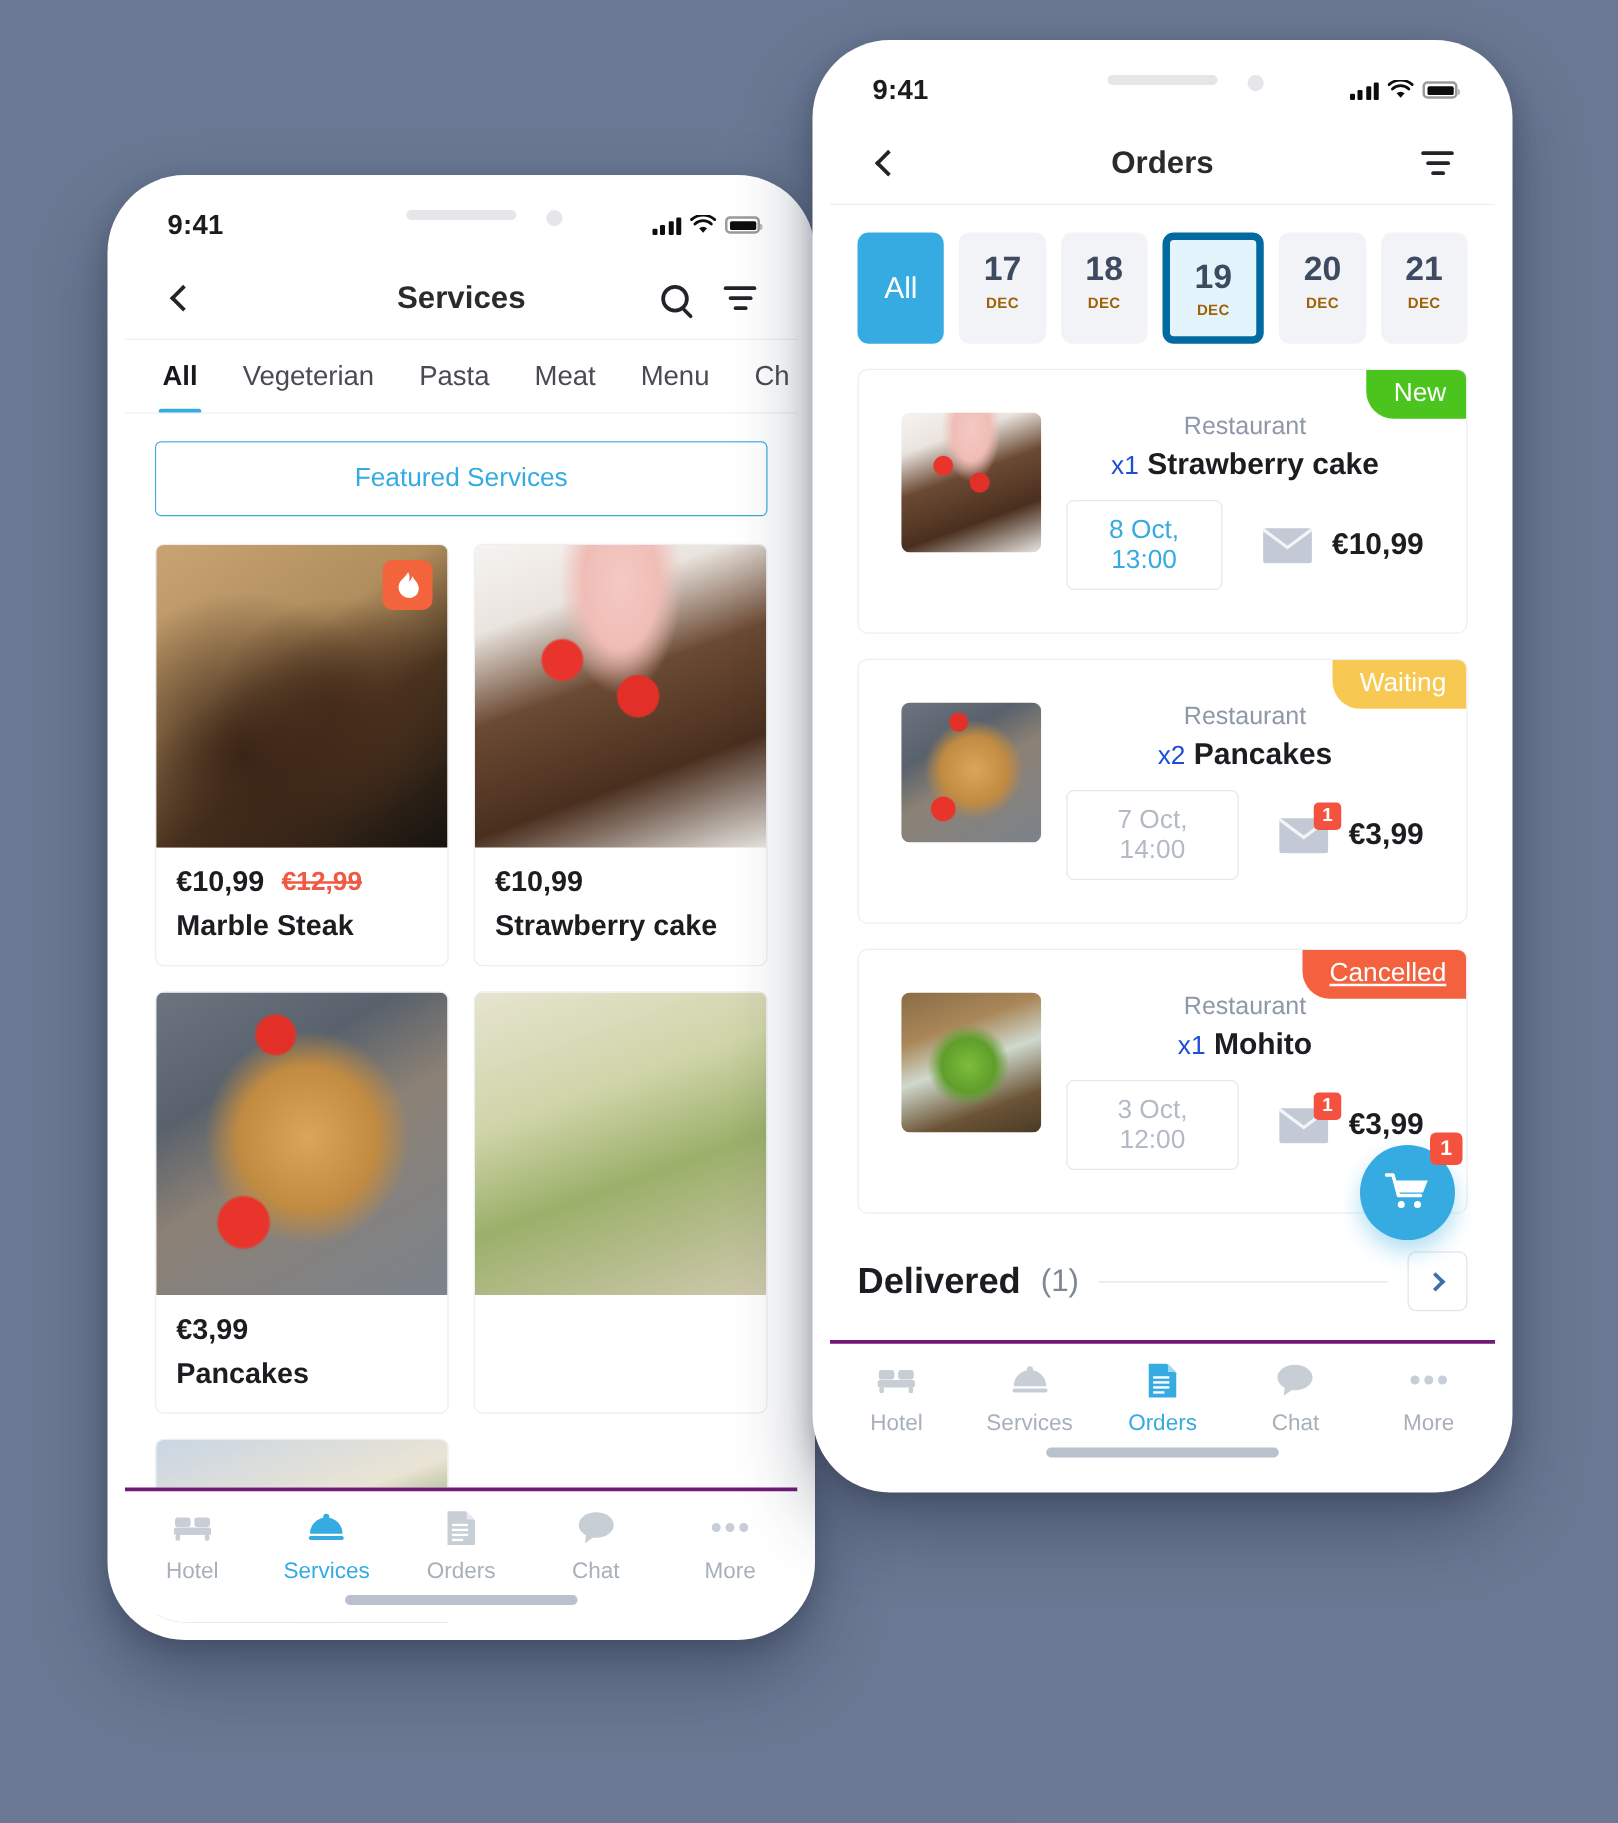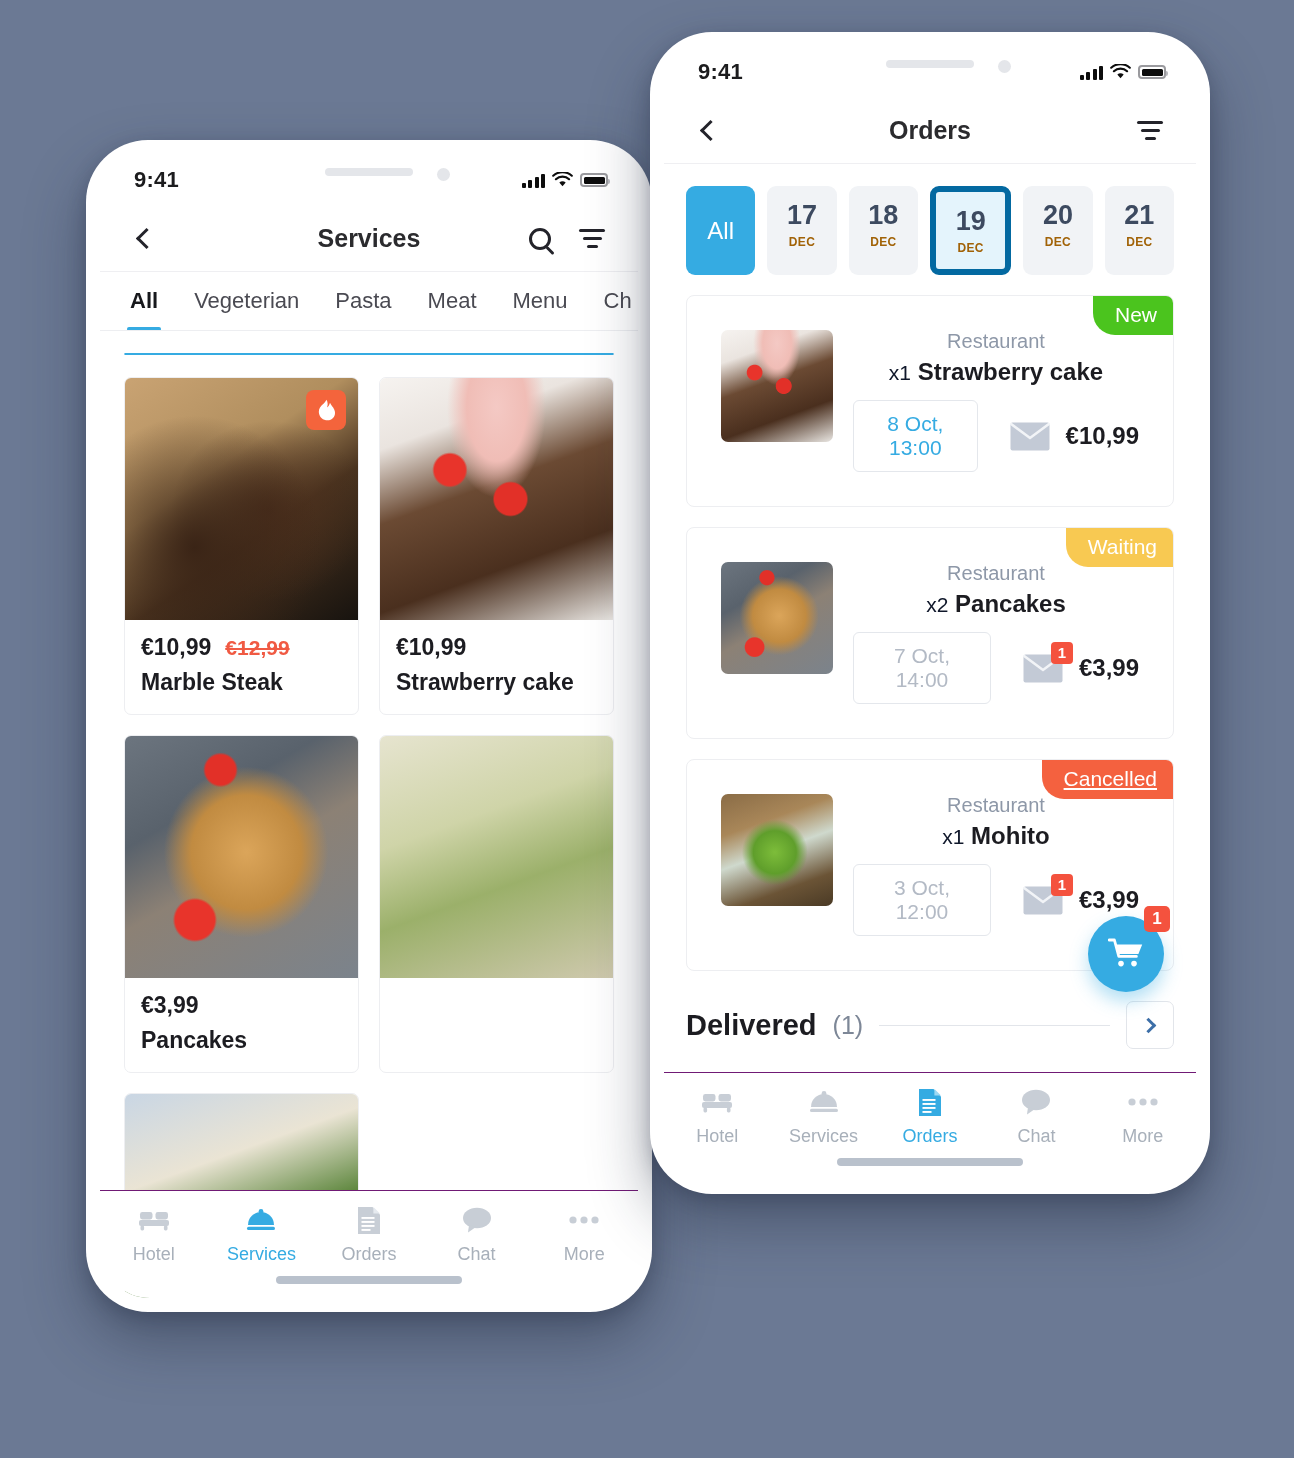--- a/index.html
+++ b/index.html
@@ -127,21 +127,21 @@
   .img-pancake { background:
       radial-gradient(circle at 30% 76%, #e8342b 0%, #e8342b 8%, rgba(232,52,43,0) 9%),
       radial-gradient(circle at 41% 14%, #e23028 0%, #e23028 6%, rgba(226,48,40,0) 7%),
       radial-gradient(ellipse at 52% 48%, #dba55a 0%, #c18b41 32%, rgba(193,139,65,0) 48%),
       linear-gradient(150deg,#6c757f 0%,#59626c 30%,#8c8175 52%,#7b838c 100%); }
   .img-salad1 { background: linear-gradient(160deg,#e6e4cf 0%,#cfd4a8 35%,#9bb06a 60%,#cfc9ae 100%); }
   .img-salad2 { background: linear-gradient(160deg,#c9d6e4 0%,#eae4d4 30%,#4f7d2e 58%,#b9c7d6 100%); }
 
   
   .tabbar { position: absolute; left: 0; right: 0; bottom: 0; height: 108px;
-            background:#fff; border-top: 1px solid #701a75;
+            background:#fff; border-top: 3px solid #701a75;
             display:flex; align-items: flex-start; padding-top: 14px; }
   .tab-item { flex:1; display:flex; flex-direction: column; align-items:center; gap: 9px;
               cursor: pointer; }
   .tab-label { font-size: 18px; color: #A8B0BA; }
   .tab-item.active .tab-label { color: #35ABE2; }
   .home-ind { position:absolute; left:50%; transform: translateX(-50%); bottom: 14px;
               width: 186px; height: 8px; border-radius: 5px; background:#B9C1CC; }
   .tico { width: 30px; height: 30px; display:flex; align-items:center; justify-content:center; }
 
   
@@ -158,21 +158,21 @@
   .orders { padding: 0 22px; }
   .ocard { position: relative; background:#fff; border:1px solid #EDEEF1; border-radius: 8px;
            margin-bottom: 20px; padding: 34px; display:flex; gap: 20px; overflow: hidden;
            cursor: pointer; text-align: center; }
   .othumb { width: 112px; height: 112px; border-radius: 7px; flex: none; background-size:cover;
             background-position:center; }
   .ocontent { flex: 1; min-width: 0; }
   .oshop { font-size: 20px; color: #8E98A8; }
   .oname { font-size: 24px; color: #1C1C21; margin-top: 5px; }
   .oname b { font-weight: bold; }
-  .oname .qty { font-size: 21px; font-weight: normal; color:#0f172a }
+  .oname .qty { font-size: 21px; font-weight: normal; color:#1d4ed8 }
   .orow { display:flex; align-items:center; margin-top: 14px; gap: 16px; }
   .otime { border:1px solid #E4E7EC; border-radius: 6px; padding: 11px 18px;
            font-size: 21px; color: #B3BAC5; }
   .otime.blue { color:#35ABE2; }
   .ospacer { flex: 1 }
   .oprice { font-size: 24px; font-weight: bold; color:#1C1C21; }
   .mail { position: relative; width: 40px; height: 29px; flex:none; }
   .mail-badge { position:absolute; right:-10px; top:-12px; min-width: 22px; height: 22px;
                 background:#F4523E; border-radius: 4px; color:#fff; font-size: 15px;
                 font-weight:bold; display:flex; align-items:center; justify-content:center; padding: 0 5px }
@@ -253,20 +253,21 @@
         <div class="cat-tab active">All</div>
         <div class="cat-tab">Vegeterian</div>
         <div class="cat-tab">Pasta</div>
         <div class="cat-tab">Meat</div>
         <div class="cat-tab">Menu</div>
         <div class="cat-tab">Ch</div>
       </div>
 
       <div class="body-scroll">
         <div class="segmented">
+          <div class="seg off">Featured Services</div>
         </div>
 
         <div class="grid">
 
           <div class="pcard">
             <div class="pimg img-steak">
               <div class="hot-badge">
                 <svg width="19" height="22" viewBox="0 0 19 22">
                   <path d="M9.5 0.8 C7 5 4.6 6.1 3 8.6 c-2.9 4.5-.2 11.6 6 12.6 c6.4 1 9.9-4.4 8.8-9 C16.9 8.3 14.2 7 13 3.8 c-.8 2.9-1.9 4-3.1 4.6 C11.2 5.6 10.7 2.9 9.5 .8 Z" fill="#fff"></path>
                 </svg>

